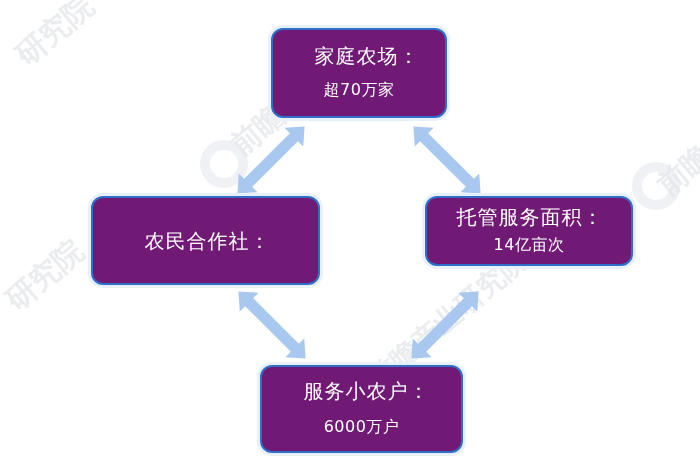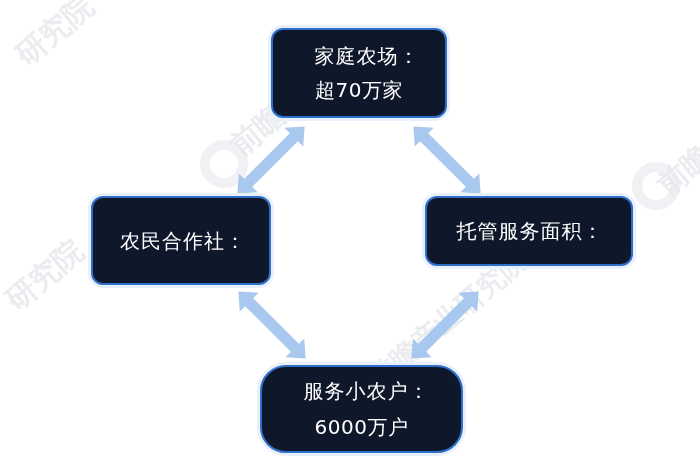--- a/index.html
+++ b/index.html
@@ -14,34 +14,34 @@
       transform: rotate(-40deg); user-select: none; white-space: nowrap;
       opacity: 0.8;
     }
     .wm-logo {
       position: absolute; border-radius: 50%;
       border: 10px solid #eceef2; opacity: 0.8;
     }
     svg.arrows { position: absolute; left: 0; top: 0; }
     .node {
       position: absolute; box-sizing: border-box;
-      background: #0f172a;
+      background: #701a75;
       border: 2px solid #2f6fc9;
       border-radius: 12px;
       color: #ffffff;
       display: flex; flex-direction: column; align-items: center; justify-content: center;
       box-shadow: 0 0 0 3px #e8f0fb;
       text-align: center;
     }
     .node .label { font-size: 20px; line-height: 28px; letter-spacing: 1px; }
-    .node .value { font-size: 20px; line-height: 28px; letter-spacing: 0.5px; margin-top: 6px; }
+    .node .value { font-size: 16px; line-height: 28px; letter-spacing: 0.5px; margin-top: 6px; }
     #node-top   { left: 271px; top: 28px;  width: 176px; height: 90px; }
-    #node-left  { left: 91px;  top: 196px; width: 180px; height: 89px; }
+    #node-left  { left: 91px;  top: 196px; width: 229px; height: 89px; }
     #node-right { left: 425px; top: 196px; width: 208px; height: 70px; }
-    #node-bottom{ left: 260px; top: 365px; width: 203px; height: 88px; border-radius: 26px; }
+    #node-bottom{ left: 260px; top: 365px; width: 203px; height: 88px; }
     #node-top .label { margin-left: 16px; }
     #node-left .label { margin-left: 4px; }
     #node-right .label { margin-left: 2px; }
     #node-right .value { margin-top: 0; }
     #node-bottom .value { margin-top: 8px; }
     #node-bottom .label { margin-left: 10px; }
   </style>
 </head>
 <body>
 
@@ -82,20 +82,21 @@
     <div class="label">家庭农场：</div>
     <div class="value">超70万家</div>
   </div>
 
   <div class="node" id="node-left">
     <div class="label">农民合作社：</div>
   </div>
 
   <div class="node" id="node-right">
     <div class="label">托管服务面积：</div>
+    <div class="value">14亿亩次</div>
   </div>
 
   <div class="node" id="node-bottom">
     <div class="label">服务小农户：</div>
     <div class="value">6000万户</div>
   </div>
 
 </div>
 
 </body></html>

